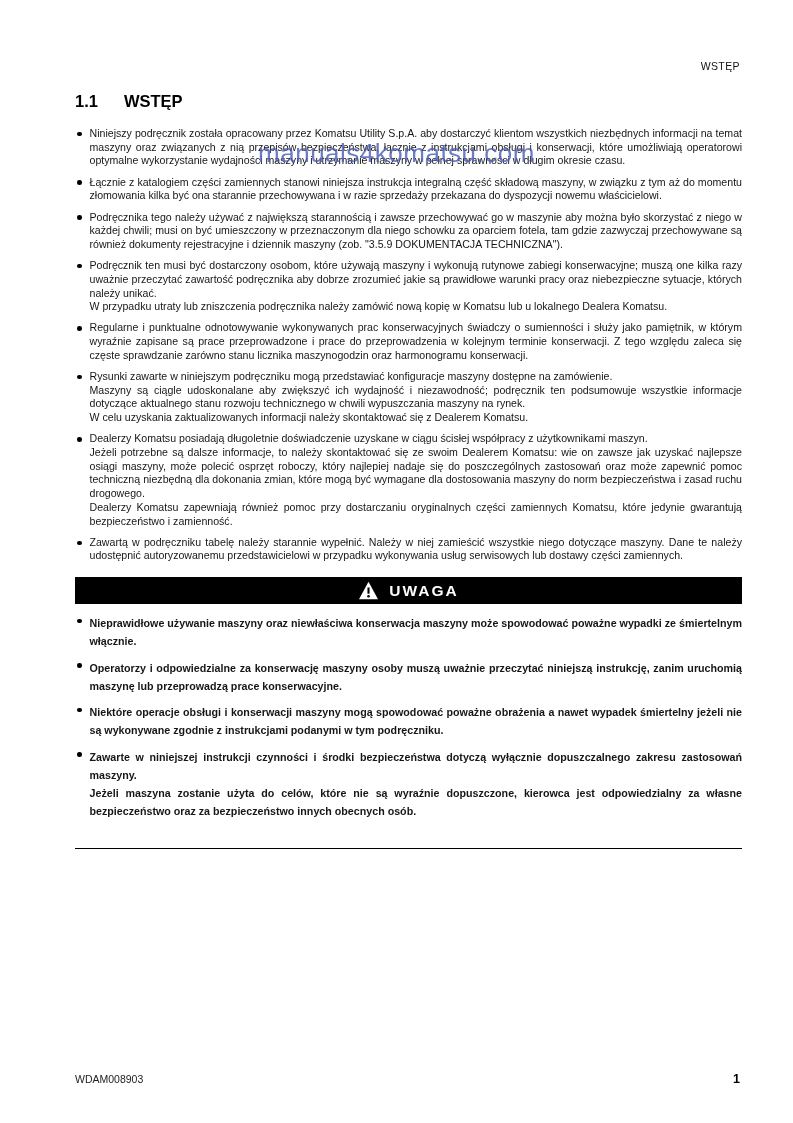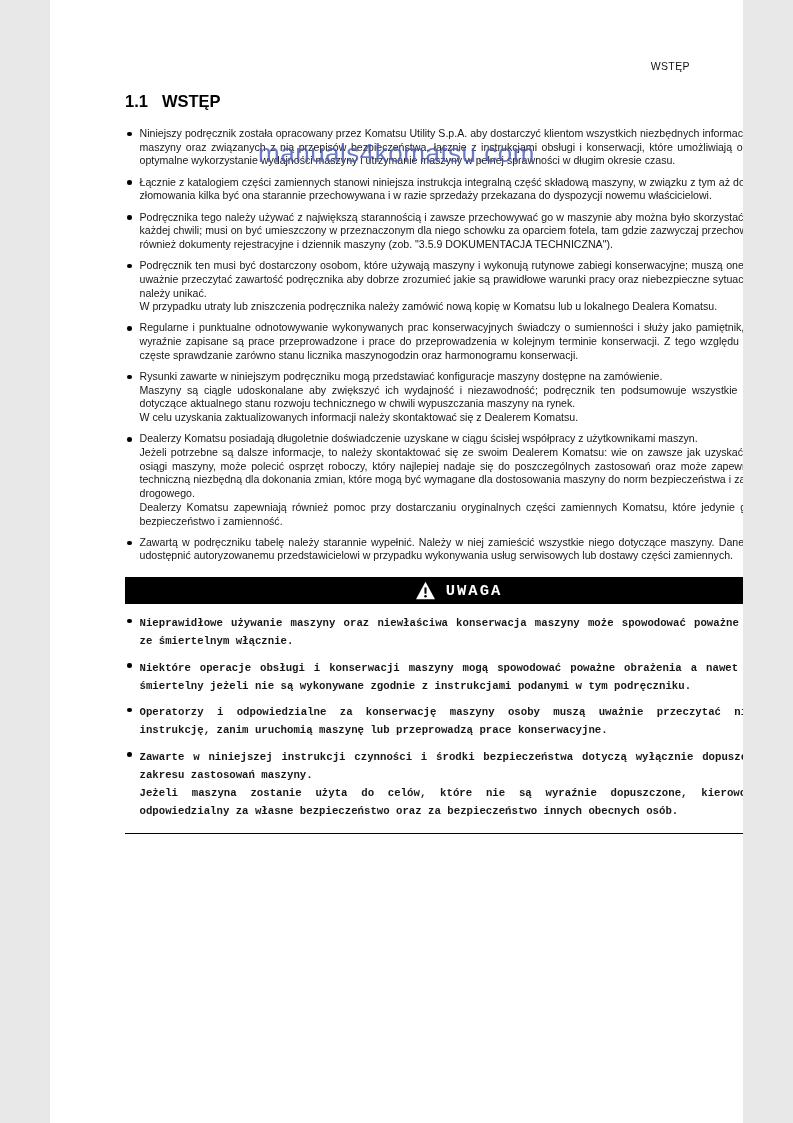--- a/index.html
+++ b/index.html
@@ -1,18 +1,18 @@
 <!DOCTYPE html>
 <html><head>
 <meta charset="utf-8">
 <style>
   html,body { margin:0; padding:0; background:#e8e8e8; }
   .page {
     position:relative;
-    width:693px; height:1123px;
+    width:793px; height:1123px;
     margin:0 auto;
     background:#ffffff;
     font-family:"Liberation Sans", sans-serif;
     color:#161616;
     overflow:hidden;
   }
   .page-header {
     position:absolute; top:60px; right:53px;
     font-size:10.5px; letter-spacing:0.4px; color:#111;
   }
@@ -22,40 +22,39 @@
     font-size:26px; color:#4a5cb8; opacity:0.8;
     letter-spacing:0.5px; z-index:5; white-space:nowrap;margin-top:20px;
   }
   .content {
     position:absolute; top:92px; left:75px; width:667px;
   }
   h1.title {
     margin:0 0 16px 0;
     font-size:16.5px; font-weight:bold; color:#000;
   }
-  h1.title .sec-num { margin-right:14px; }
+  h1.title .sec-num { margin-right:26px; }
   .bullet {
     display:flex; align-items:flex-start;
     margin-bottom:7.5px;
   }
   .dot {
     flex:none;
     width:4.5px; height:4.5px; border-radius:50%;
     background:#000; margin:4.8px 8px 0 2px;
   }
   .btext {
     margin:0; flex:1;
     font-size:10.6px; line-height:13.7px;
     text-align:justify; white-space:pre-line;
   }
   .warning-section {
     margin-top:14px;
     border-bottom:1px solid #000;
-    padding-bottom:5px;
-    font-family:Liberation Mono, monospace;
+    padding-bottom:20px;
   }
   .warning-banner {
     background:#000; color:#fff;
     height:27px;
     display:flex; align-items:center; justify-content:center;
     gap:10px; margin-bottom:10px;
   }
   .warn-icon { display:flex; align-items:center; }
   .warn-title {
     font-size:15.5px; font-weight:bold; letter-spacing:2px;
@@ -136,30 +135,34 @@
         <span class="warn-title">UWAGA</span>
       </div>
 
       <div>
         <div class="bullet warn">
           <span class="dot"></span>
           <p class="btext">Nieprawidłowe używanie maszyny oraz niewłaściwa konserwacja maszyny może spowodować poważne wypadki ze śmiertelnym włącznie.</p>
         </div>
         <div class="bullet warn">
           <span class="dot"></span>
-          <p class="btext">Niektóre operacje obsługi i konserwacji maszyny mogą spowodować poważne obrażenia a nawet wypadek śmiertelny jeżeli nie są wykonywane zgodnie z instrukcjami podanymi w tym podręczniku.</p>
+          <p class="btext">Operatorzy i odpowiedzialne za konserwację maszyny osoby muszą uważnie przeczytać niniejszą instrukcję, zanim uruchomią maszynę lub przeprowadzą prace konserwacyjne.</p>
         </div>
         <div class="bullet warn">
           <span class="dot"></span>
-          <p class="btext">Operatorzy i odpowiedzialne za konserwację maszyny osoby muszą uważnie przeczytać niniejszą instrukcję, zanim uruchomią maszynę lub przeprowadzą prace konserwacyjne.</p>
+          <p class="btext">Niektóre operacje obsługi i konserwacji maszyny mogą spowodować poważne obrażenia a nawet wypadek śmiertelny jeżeli nie są wykonywane zgodnie z instrukcjami podanymi w tym podręczniku.</p>
         </div>
         <div class="bullet warn">
           <span class="dot"></span>
           <p class="btext">Zawarte w niniejszej instrukcji czynności i środki bezpieczeństwa dotyczą wyłącznie dopuszczalnego zakresu zastosowań maszyny.
 Jeżeli maszyna zostanie użyta do celów, które nie są wyraźnie dopuszczone, kierowca jest odpowiedzialny za własne bezpieczeństwo oraz za bezpieczeństwo innych obecnych osób.</p>
         </div>
       </div>
     </div>
 
   </div>
 
+  <div class="footer">
+    <span class="doc-code">WDAM008903</span>
+    <span class="page-num">1</span>
+  </div>
 
 </div>
 
 </body></html>

